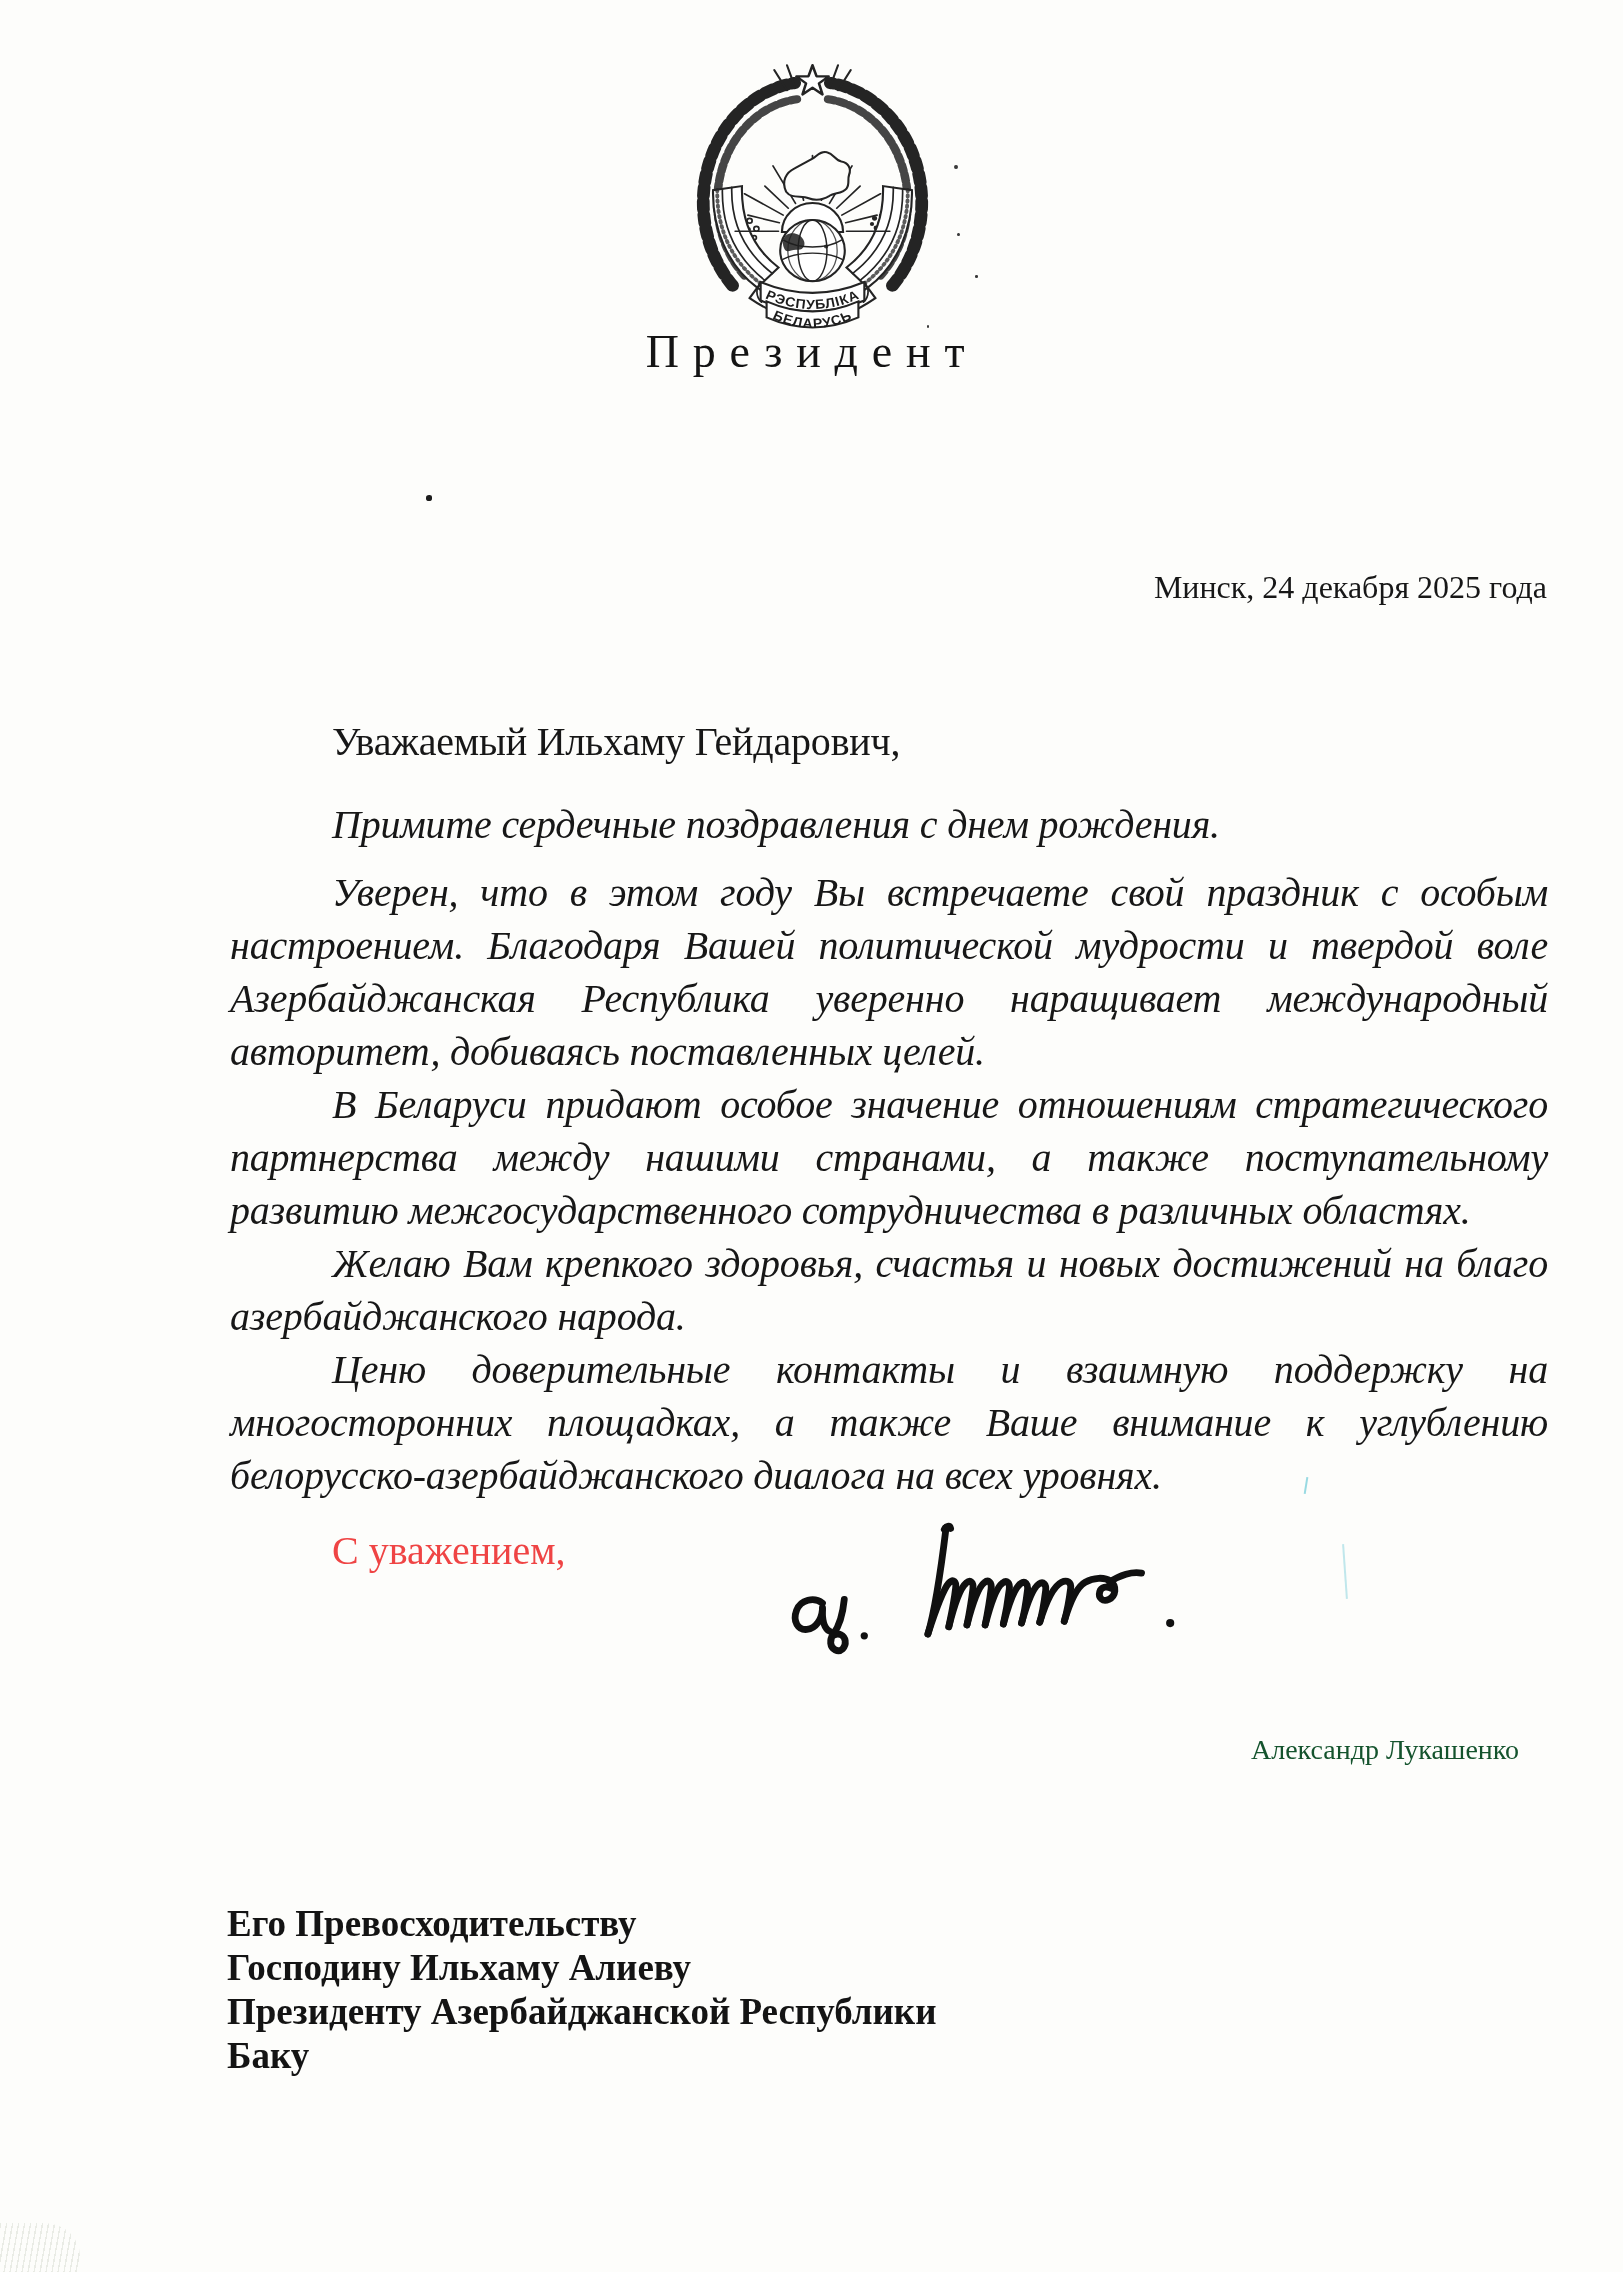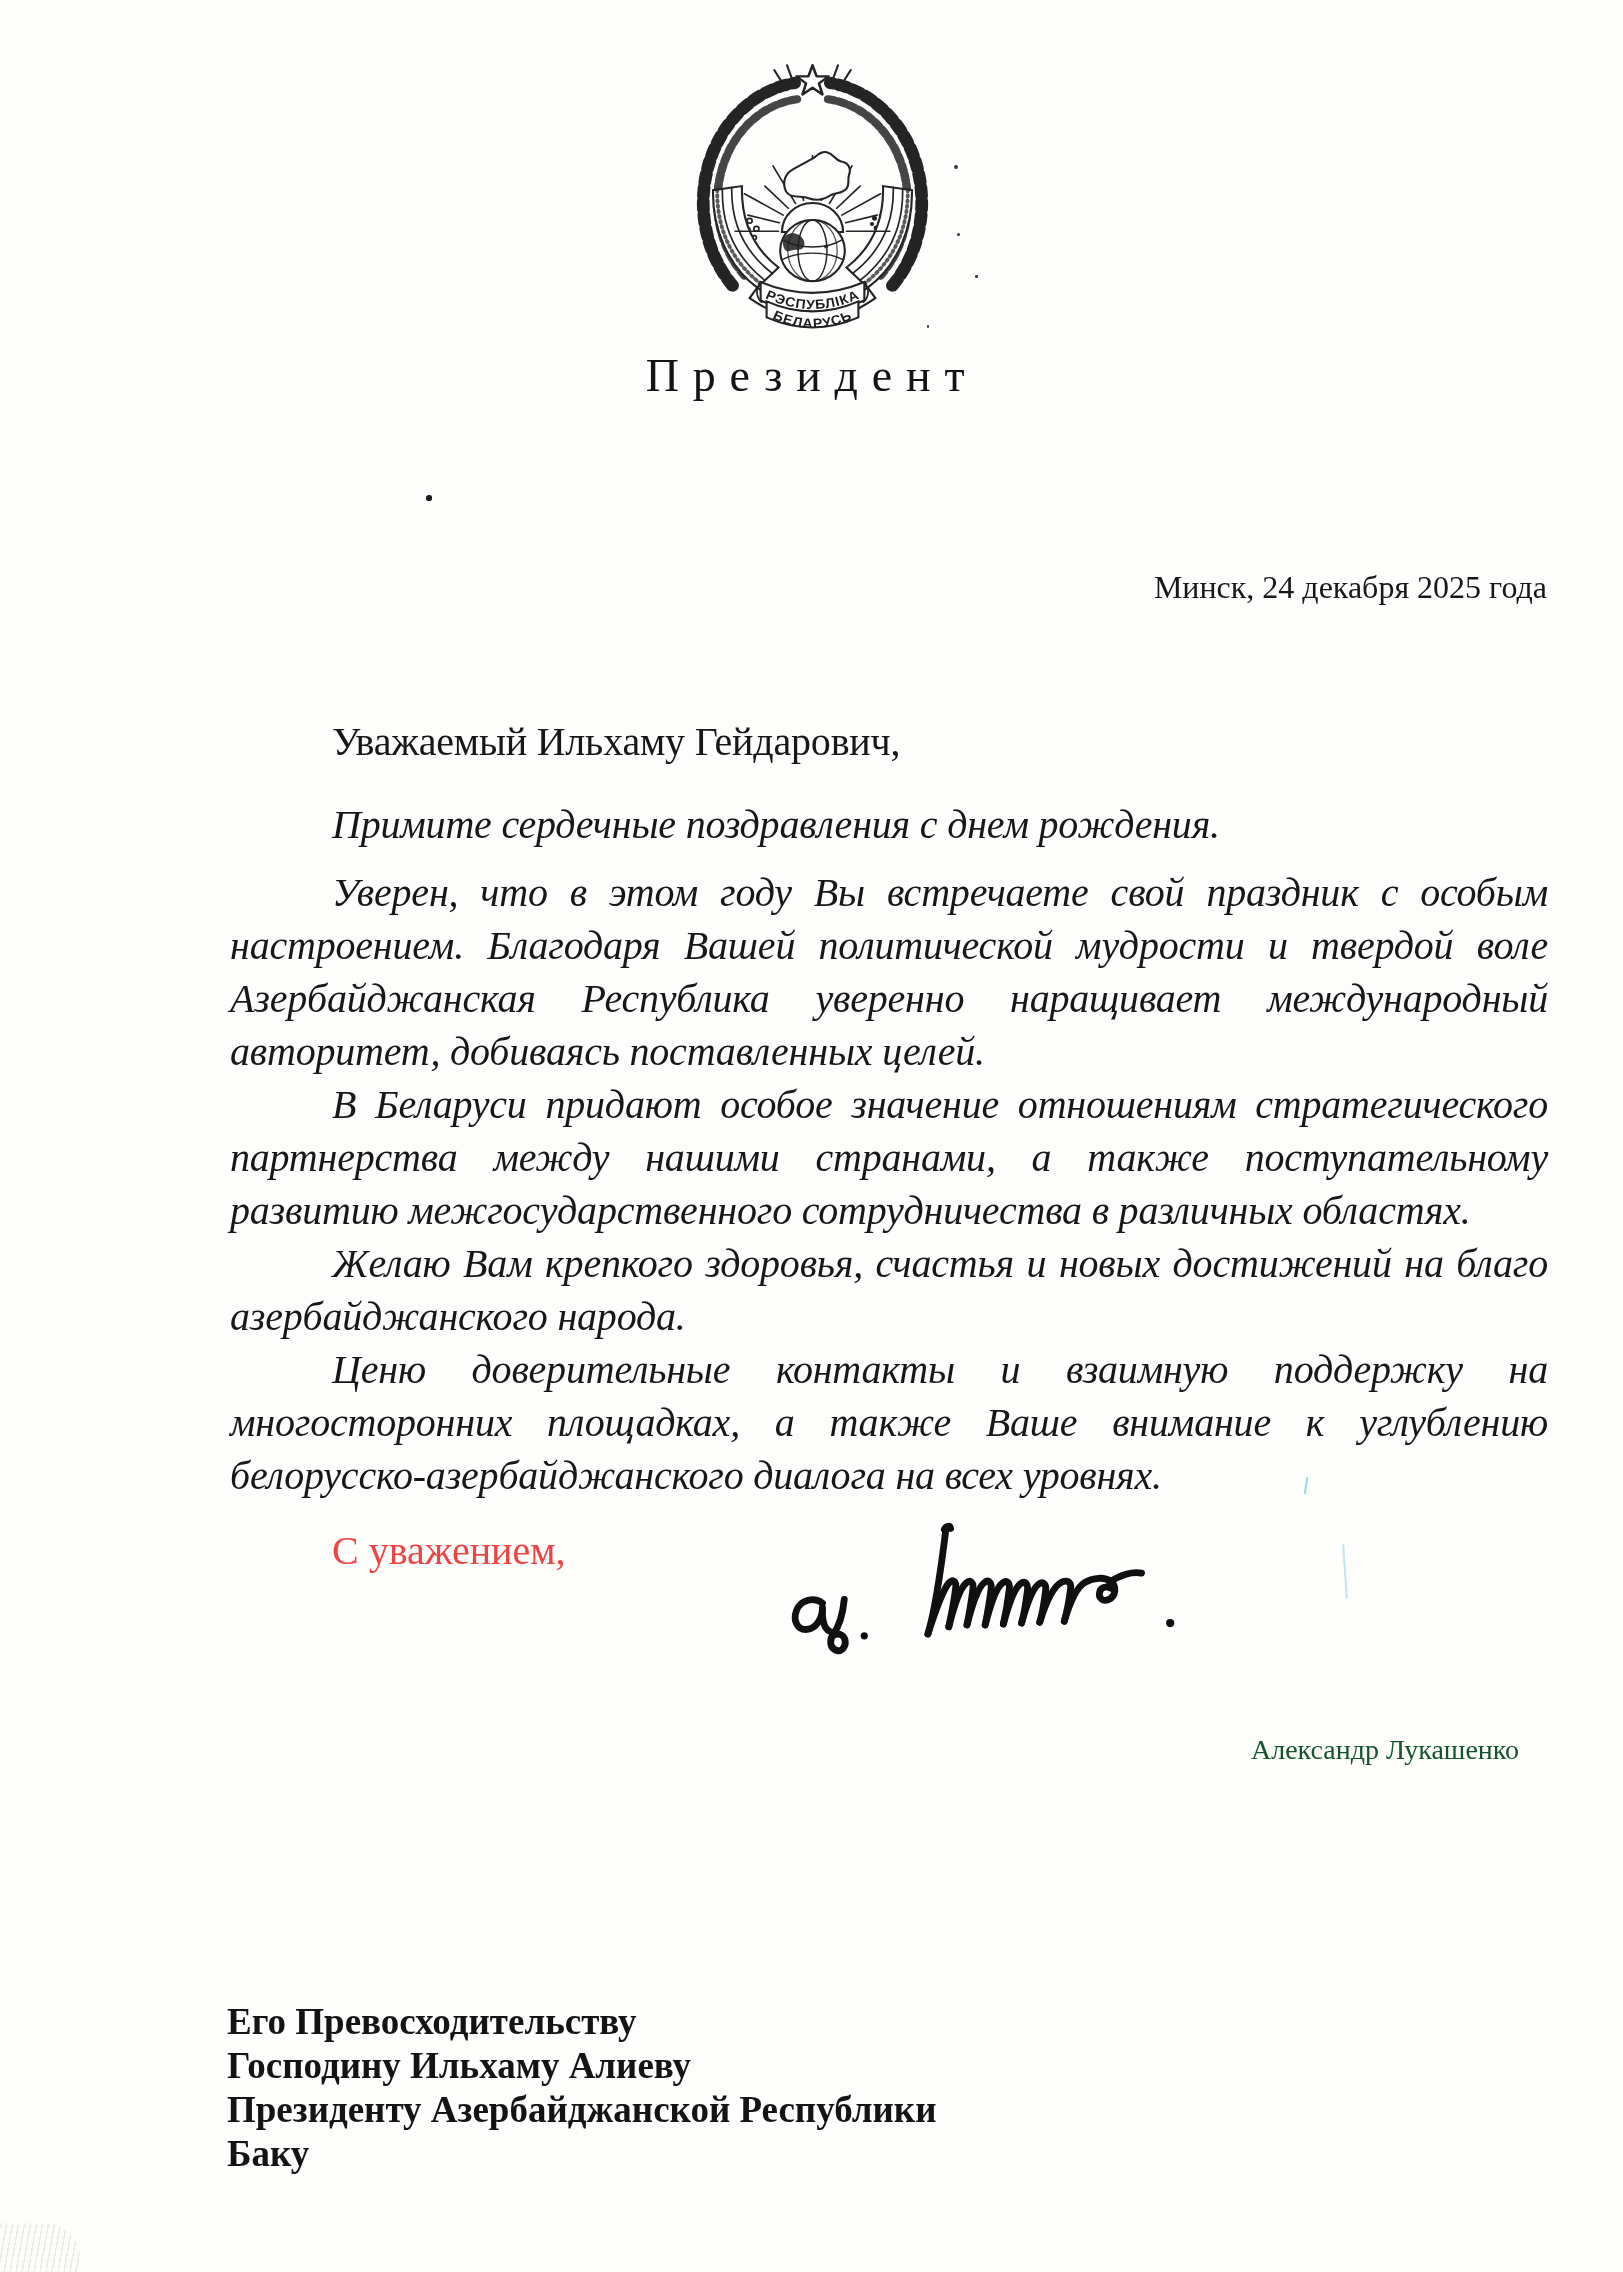--- a/index.html
+++ b/index.html
@@ -9,21 +9,21 @@
     width:1624px; height:2296px; position:relative;
     font-family:"Liberation Serif","DejaVu Serif",serif;
     color:#1a1a1a; overflow:hidden;
   }
   .page { position:absolute; inset:0; background:#fdfdfb; }
 
   .emblem { position:absolute; left:685px; top:58px; width:255px; height:282px; }
   .emblem svg { width:100%; height:100%; }
 
   .letter-title {
-    position:absolute; top:344px; left:0; width:100%;
+    position:absolute; top:320px; left:0; width:100%;
     text-align:center; font-size:46px; line-height:63px;
     letter-spacing:0.30em; color:#141414; white-space:nowrap;
   }
 
   .artifact-dot { position:absolute; left:426px; top:495px; width:6.4px; height:5.5px;
     background:#1c1c1c; border-radius:50% 40% 50% 50%; }
 
   .speck { position:absolute; background:#3a3a3a; border-radius:50%; }
 
   .dateline {
@@ -44,21 +44,21 @@
 
   .signature { position:absolute; left:786px; top:1514px; width:432px; height:150px; }
   .signature svg { width:100%; height:100%; }
 
   .signer-name {
     position:absolute; top:1725px; right:105px;
     font-size:28px; line-height:50px; white-space:nowrap; color:#14532d;
   }
 
   .addressee {
-    position:absolute; top:2000px; left:227px;
+    position:absolute; top:1902px; left:227px;
     font-size:37px; line-height:44px; font-weight:bold; color:#141414;
   }
 
   .cyan-streak { position:absolute; background:rgba(0,165,190,0.40); }
   .streak-1 { left:1305px; top:1477px; width:2.3px; height:17.3px; transform:rotate(9deg); }
   .streak-2 { left:1344px; top:1544px; width:1.8px; height:55px; transform:rotate(-4deg); opacity:.6; }
 
   .scan-smudge {
     position:absolute; left:0; top:2223px; width:80px; height:73px;
     background:repeating-linear-gradient(100deg, rgba(150,162,138,0.35) 0 1.4px, transparent 1.4px 5.9px);

